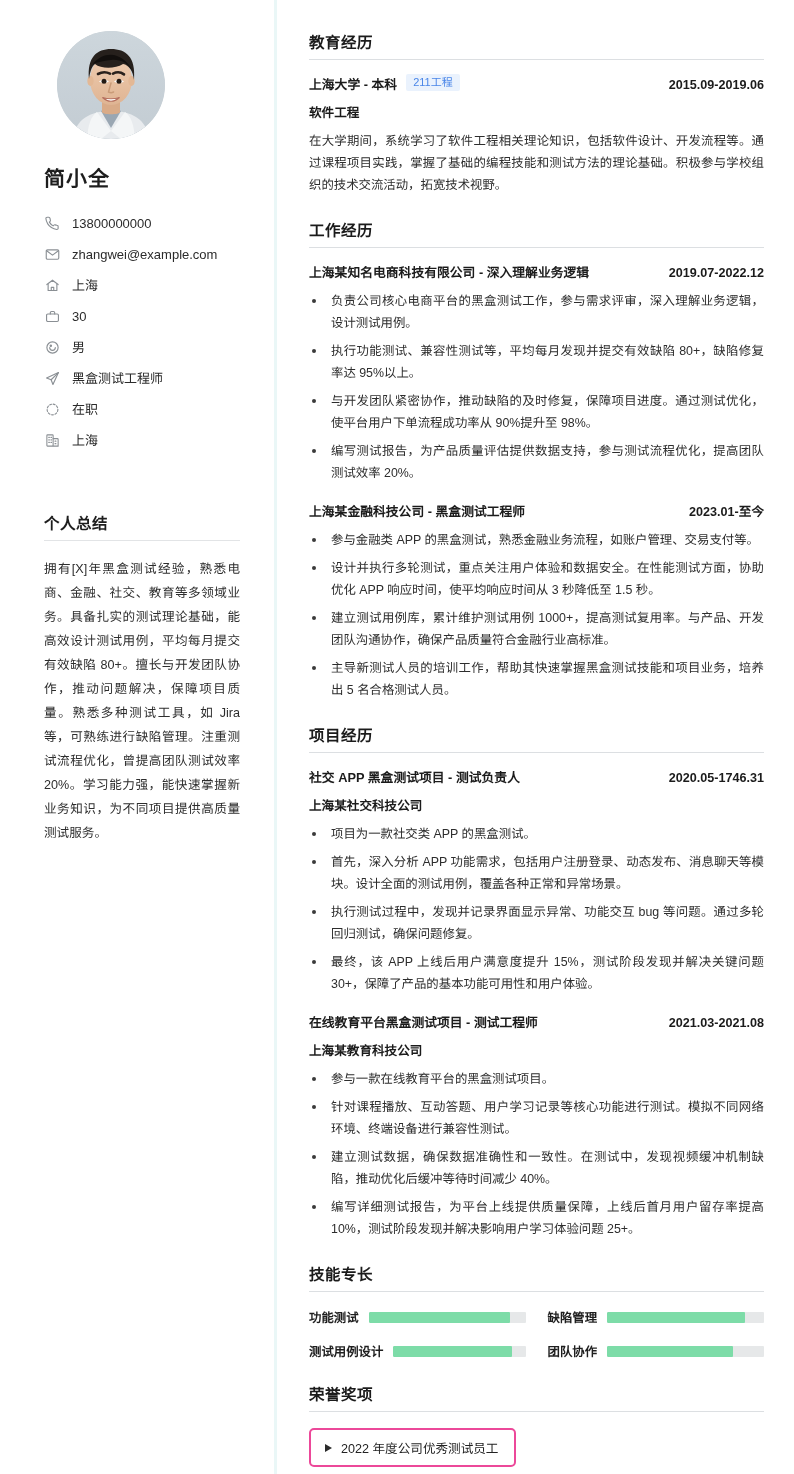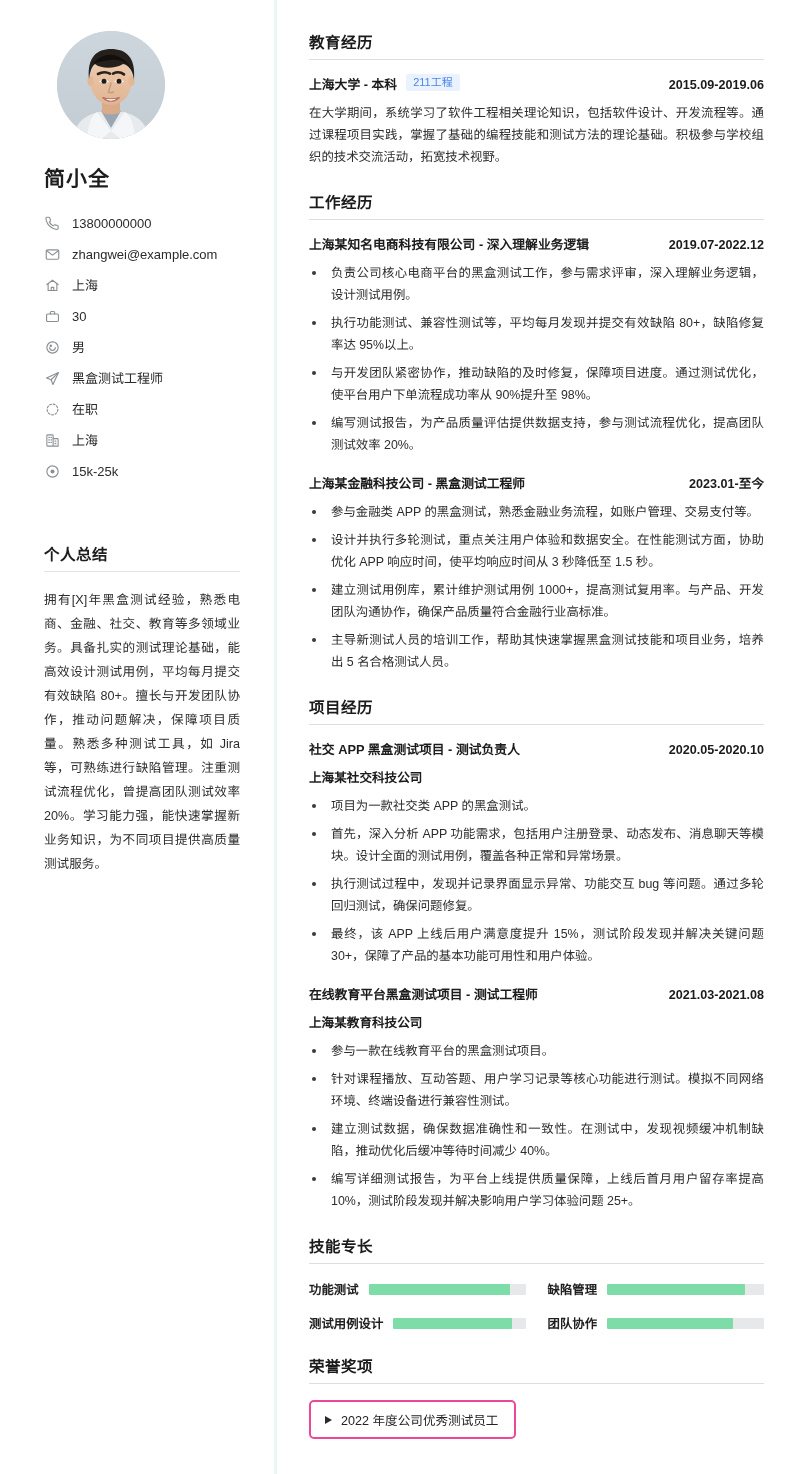--- a/index.html
+++ b/index.html
@@ -367,29 +367,20 @@
         <span class="contact-icon">
           <svg viewBox="0 0 24 24" fill="none" stroke="currentColor" stroke-width="1.7" stroke-linecap="round" stroke-linejoin="round">
               <rect x="3" y="3" width="10" height="18" rx="1"></rect>
               <path d="M13 9h7a1 1 0 0 1 1 1v11h-8"></path>
               <path d="M6 7h1M9.5 7h1M6 11h1M9.5 11h1M6 15h1M9.5 15h1M16 13h1.5M16 17h1.5"></path>
             </svg>
         </span>
         <span class="contact-text">上海</span>
       </div>
 
-      <div class="contact-row">
-        <span class="contact-icon">
-          <svg viewBox="0 0 24 24" fill="none" stroke="currentColor" stroke-width="1.8">
-              <circle cx="12" cy="12" r="9"></circle>
-              <circle cx="12" cy="12" r="3.2" fill="currentColor" stroke="none"></circle>
-            </svg>
-        </span>
-        <span class="contact-text">15k-25k</span>
-      </div>
 
     </div>
 
     <div class="side-section">
       <div class="side-section-title">个人总结</div>
       <div class="side-rule"></div>
       <div class="summary-text">拥有[X]年黑盒测试经验，熟悉电商、金融、社交、教育等多领域业务。具备扎实的测试理论基础，能高效设计测试用例，平均每月提交有效缺陷 80+。擅长与开发团队协作，推动问题解决，保障项目质量。熟悉多种测试工具，如 Jira 等，可熟练进行缺陷管理。注重测试流程优化，曾提高团队测试效率 20%。学习能力强，能快速掌握新业务知识，为不同项目提供高质量测试服务。</div>
     </div>
 
   </aside>
@@ -401,20 +392,21 @@
       <div class="section-rule"></div>
 
       <div class="entry">
         <div class="entry-head">
           <div class="entry-title">
             <span>上海大学 - 本科</span>
             <span class="tag">211工程</span>
           </div>
           <div class="entry-date">2015.09-2019.06</div>
         </div>
+        <div class="entry-sub">软件工程</div>
         <div class="entry-para">在大学期间，系统学习了软件工程相关理论知识，包括软件设计、开发流程等。通过课程项目实践，掌握了基础的编程技能和测试方法的理论基础。积极参与学校组织的技术交流活动，拓宽技术视野。</div>
       </div>
     </section>
 
     <section class="section">
       <div class="section-head">工作经历</div>
       <div class="section-rule"></div>
 
       <div class="entry">
         <div class="entry-head">
@@ -443,21 +435,21 @@
       </div>
     </section>
 
     <section class="section">
       <div class="section-head">项目经历</div>
       <div class="section-rule"></div>
 
       <div class="entry">
         <div class="entry-head">
           <div class="entry-title">社交 APP 黑盒测试项目 - 测试负责人</div>
-          <div class="entry-date">2020.05-2020.10</div>
+          <div class="entry-date">2020.05-1746.31</div>
         </div>
         <div class="entry-sub">上海某社交科技公司</div>
         <ul class="bullets">
           <li>项目为一款社交类 APP 的黑盒测试。</li>
           <li>首先，深入分析 APP 功能需求，包括用户注册登录、动态发布、消息聊天等模块。设计全面的测试用例，覆盖各种正常和异常场景。</li>
           <li>执行测试过程中，发现并记录界面显示异常、功能交互 bug 等问题。通过多轮回归测试，确保问题修复。</li>
           <li>最终，该 APP 上线后用户满意度提升 15%，测试阶段发现并解决关键问题 30+，保障了产品的基本功能可用性和用户体验。</li>
         </ul>
       </div>
 

